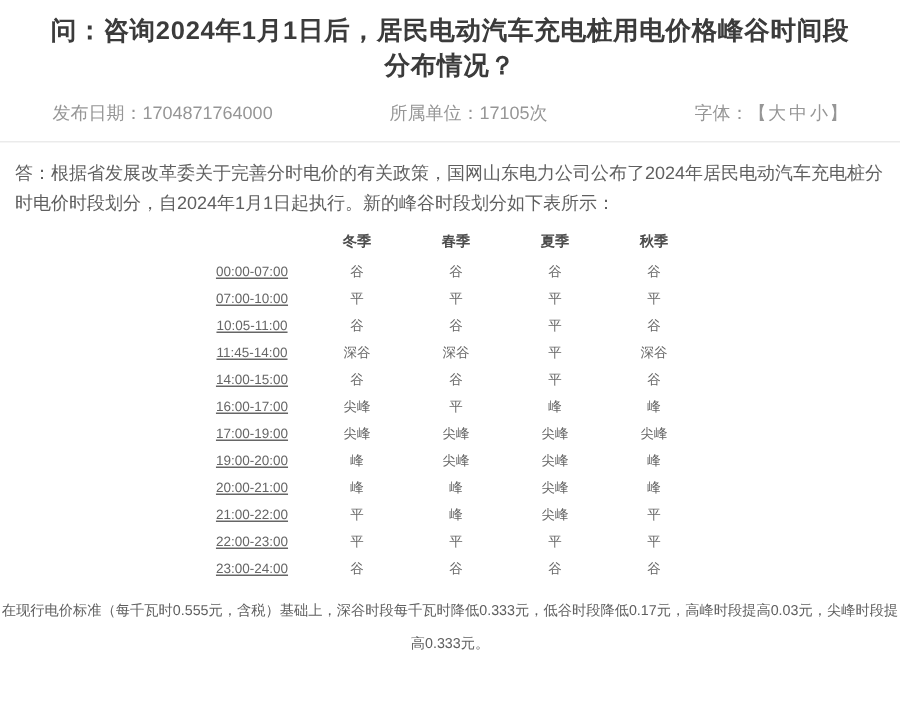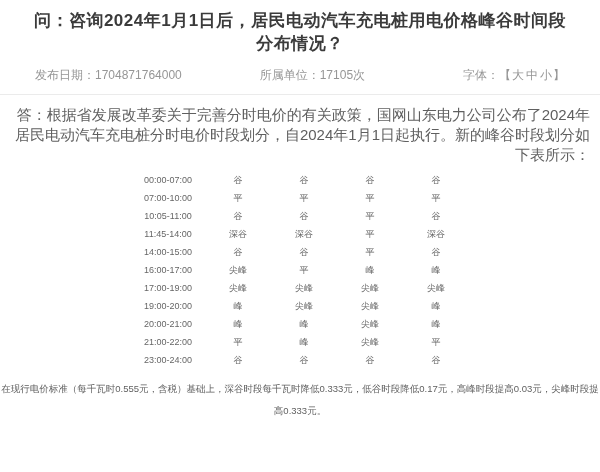--- a/index.html
+++ b/index.html
@@ -42,43 +42,43 @@
   .font-switch .font-size-btn { cursor: pointer; margin: 0 1px; }
   .divider {
     border: none;
     border-top: 1px solid #ebebeb;
     margin: 11px 0 0 0;
   }
 
   
   .answer {
     padding: 10px 10px 0 10px;
-    font-size: 15px;
+    font-size: 12px;
     line-height: 20px;
     color: #5f5f5f;
-    text-align: right;
+    text-align: left;
   }
 
   
   table.period-table {
     margin: 6px auto 0 auto;
     border-collapse: collapse;
     font-size: 9px;
     color: #666;
   }
   table.period-table th, table.period-table td {
     font-weight: normal;
     text-align: center;
     padding: 0;
   }
   table.period-table col.time-col { width: 74px; }
   table.period-table col.season-col { width: 66px; }
   table.period-table thead th { height: 21px; font-weight: bold; color: #4c4c4c; font-size: 9.5px; }
   table.period-table tbody td { height: 18px; }
-  td.time-cell { color: #666; }
+  td.time-cell { color: #666; text-decoration: underline; }
 
   
   .notes {
     margin-top: 9px;
     text-align: center;
     font-size: 9.5px;
     line-height: 22px;
     color: #5f5f5f;
   }
 </style>
@@ -114,20 +114,27 @@
 
   <table class="period-table">
     <colgroup>
       <col class="time-col">
       <col class="season-col">
         <col class="season-col">
         <col class="season-col">
         <col class="season-col">
     </colgroup>
     <thead>
+        <tr>
+          <th></th>
+          <th>冬季</th>
+          <th>春季</th>
+          <th>夏季</th>
+          <th>秋季</th>
+        </tr>
       </thead>
     <tbody>
         <tr>
           <td class="time-cell">00:00-07:00</td>
           <td>谷</td>
           <td>谷</td>
           <td>谷</td>
           <td>谷</td>
         </tr>
         <tr>
@@ -187,20 +194,27 @@
           <td>峰</td>
         </tr>
         <tr>
           <td class="time-cell">21:00-22:00</td>
           <td>平</td>
           <td>峰</td>
           <td>尖峰</td>
           <td>平</td>
         </tr>
         <tr>
+          <td class="time-cell">22:00-23:00</td>
+          <td>平</td>
+          <td>平</td>
+          <td>平</td>
+          <td>平</td>
+        </tr>
+        <tr>
           <td class="time-cell">23:00-24:00</td>
           <td>谷</td>
           <td>谷</td>
           <td>谷</td>
           <td>谷</td>
         </tr>
       </tbody>
   </table>
 
   <div class="notes">

